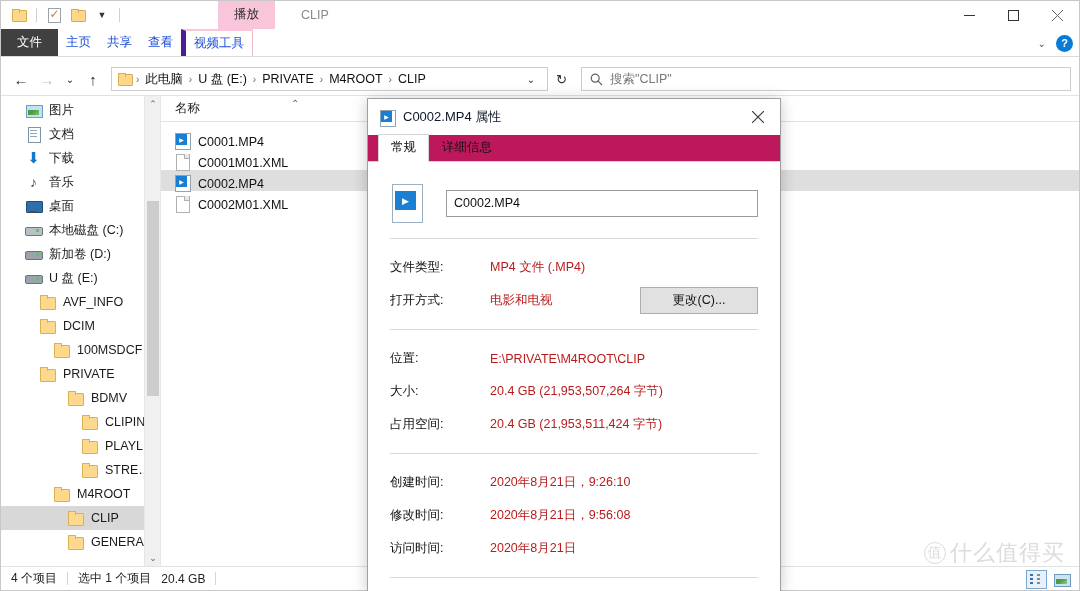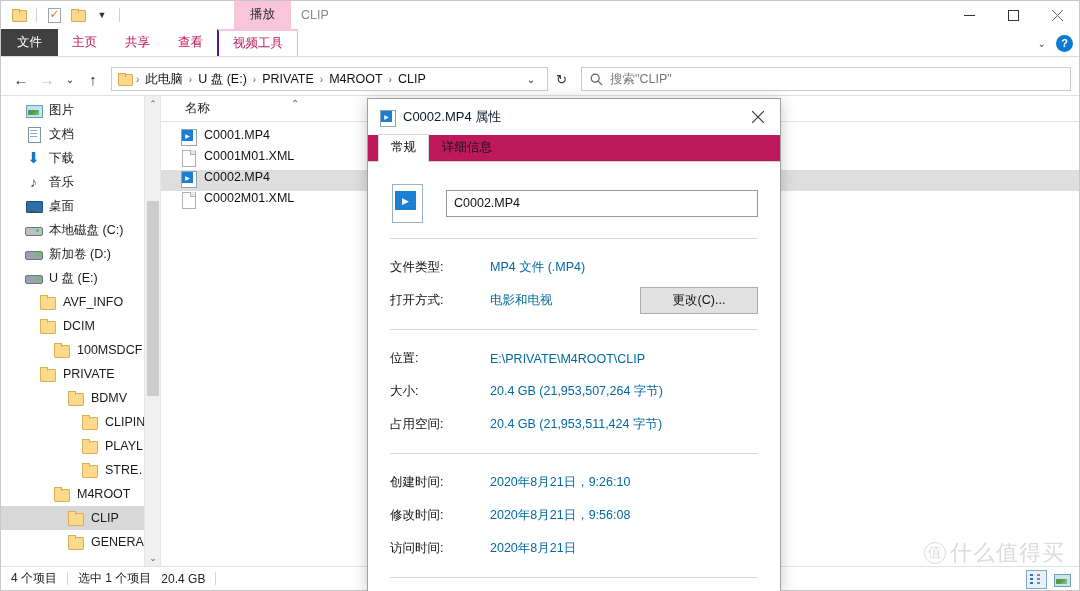--- a/index.html
+++ b/index.html
@@ -50,21 +50,21 @@
     width: 13px; height: 15px; background: #fff;
     border: 1px solid #9aa4ad; position: relative;
   }
   .ico-props::after {
     content: "✓"; position: absolute; left: 1px; top: -2px;
     font-size: 12px; color: #e8732a; font-weight: bold;
   }
   .ico-caret { font-size: 9px; color: #333; }
 
   .contextual-tab-strip {
-    position: absolute; left: 233px; top: 0;
+    position: absolute; left: 217px; top: 0;
     display: flex; align-items: flex-start; height: 28px;
   }
   .ctx-tab {
     background: #f9c5da; color: #2a2a2a;
     padding: 5px 16px 6px 16px; font-size: 12.5px;
     height: 28px; display: flex; align-items: center;
   }
   .win-title {
     position: absolute; left: 300px; top: 0; height: 28px;
     display: flex; align-items: center;
@@ -84,25 +84,25 @@
   
   .ribbon {
     height: 28px; flex: 0 0 28px;
     display: flex; align-items: stretch;
     border-bottom: 1px solid #dadada;
     background: #fff;
     position: relative;
   }
   .rtab {
     display: flex; align-items: center;
-    padding: 0 14px; font-size: 12.5px; color: #be185d;
+    padding: 0 8px; font-size: 12.5px; color: #1d4ed8;
   }
   .rtab.file { background: #404040; color: #fff; padding: 0 16px; }
   .rtab.ctx-parent {
-    border-left: 2px solid #4c1d95;
+    border-left: 5px solid #4c1d95;
     border-right: 1px solid #f0b9d2;
     border-top: 2px solid #f9c5da;
     background: #fff;
     text-align: right;
   }
   .ribbon-right {
     position: absolute; right: 6px; top: 0; height: 28px;
     display: flex; align-items: center; gap: 10px;
   }
   .chev { color: #555; font-size: 10px; }
@@ -238,31 +238,31 @@
   .nav-thumb {
     position: absolute; left: 2px; width: 12px;
     top: 105px; height: 195px;
     background: #cdcdcd;
   }
 
   .filepane { flex: 1 1 auto; position: relative; background: #fff; overflow: hidden; }
   .colhead {
     height: 26px; display: flex; align-items: center;
     border-bottom: 1px solid #e2e2e2;
-    padding-left: 24px; font-size: 12.5px; color: #222;
+    padding-left: 14px; font-size: 12.5px; color: #222;
     position: relative;
   }
   .sort-caret {
     position: absolute; left: 130px; top: 2px;
     color: #666; font-size: 10px;
   }
   .flist { padding-top: 6px; }
   .frow {
-    height: 21px; display: flex; align-items: flex-start;
-    gap: 8px; padding-left: 20px; font-size: 12.5px; color: #111;
+    height: 21px; display: flex; align-items: flex-end;
+    gap: 8px; padding-left: 14px; font-size: 12.5px; color: #111;
   }
   .frow.sel { background: #dedede; }
   .fico { width: 15px; height: 17px; position: relative; flex: 0 0 15px; }
   .mp4-ico::before {
     content: ""; position: absolute; left: 0; top: 1px;
     width: 14px; height: 15px; background: #fff;
     border: 1px solid #8fa3b5;
   }
   .mp4-ico::after {
     content: "▶"; position: absolute; left: 1px; top: 2px;
@@ -396,21 +396,21 @@
   }
   .hr { height: 1px; background: #d9d9d9; margin: 4px 0; }
   .prow {
     display: flex; align-items: center;
     min-height: 33px;
   }
   .plabel {
     width: 100px; flex: 0 0 100px;
     font-size: 12.5px; color: #111;
   }
-  .pvalue { font-size: 12.5px; color: #0369a1; flex: 1 1 auto; }
+  .pvalue { font-size: 12.5px; color: #b91c1c; flex: 1 1 auto; }
   .btn {
     border: 1px solid #adadad; background: #e1e1e1;
     font-size: 12.5px; color: #111;
     height: 27px; min-width: 118px;
     display: flex; align-items: center; justify-content: center;
   }
   .prow.attrs { gap: 0; padding-top: 2px; }
   .attr-gap { width: 34px; }
   .spacer-sm { height: 8px; }
 </style>

